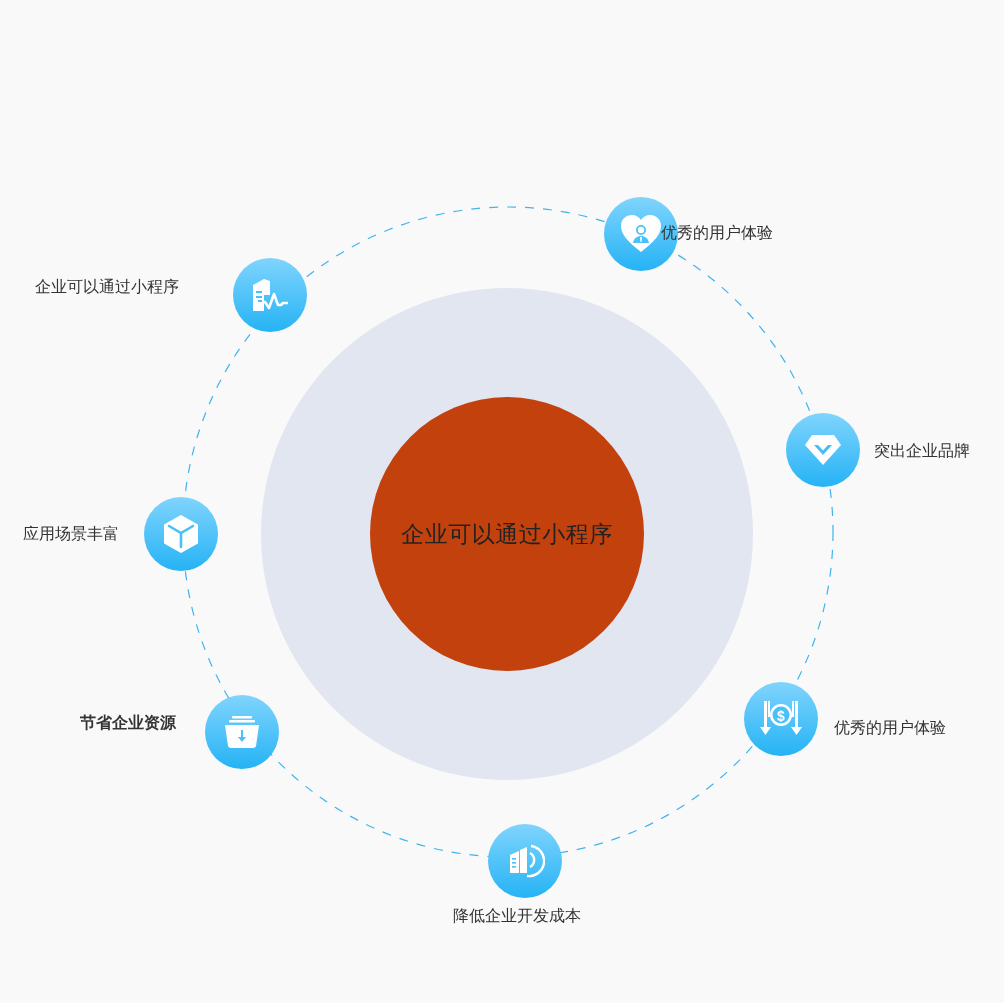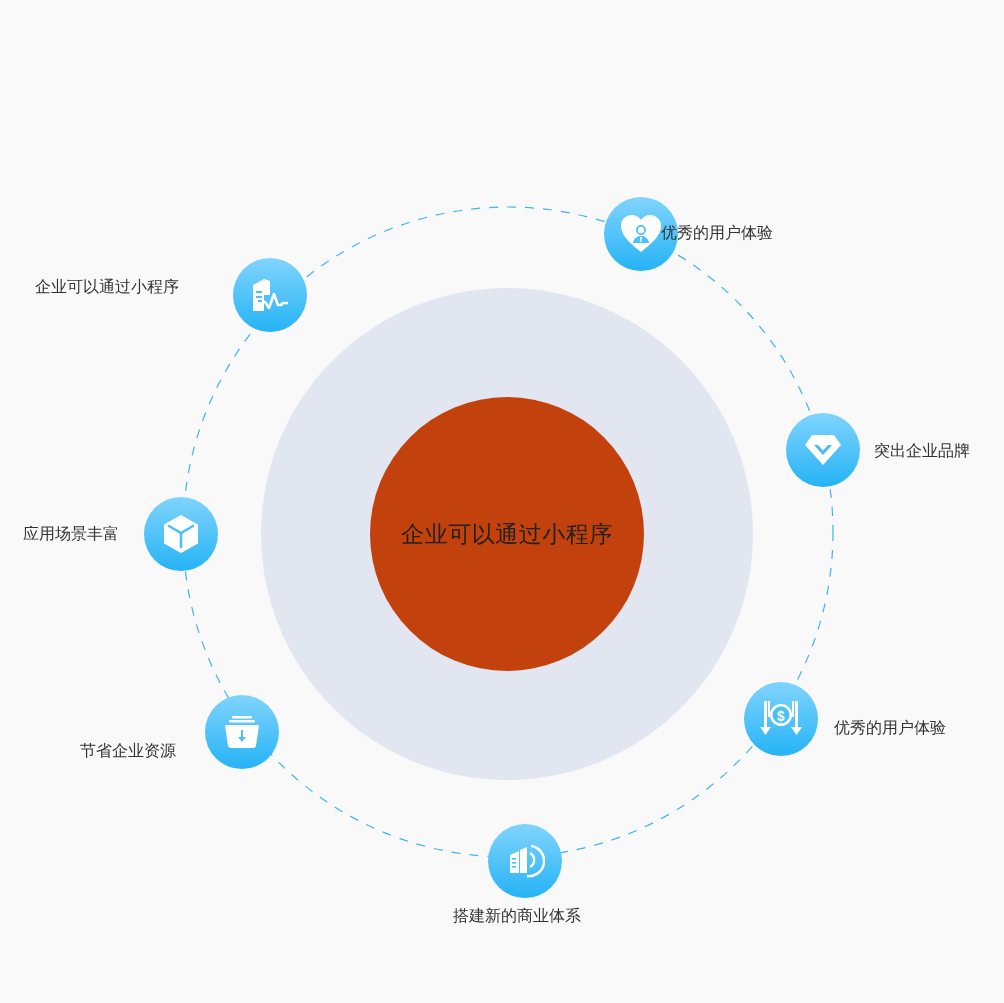--- a/index.html
+++ b/index.html
@@ -83,32 +83,32 @@
   <svg width="40" height="40" viewBox="0 0 40 40">
     <path d="M5 14 L14 10 L14 32 L5 32 Z" fill="#fff"></path>
     <path d="M15 9 L22 6 L22 32 L15 32 Z" fill="#fff"></path>
     <rect x="7" y="17" width="4" height="1.6" fill="#4ac0f8"></rect>
     <rect x="7" y="21" width="4" height="1.6" fill="#4ac0f8"></rect>
     <rect x="7" y="25" width="4" height="1.6" fill="#4ac0f8"></rect>
     <path d="M25 12 A8 8 0 0 1 25 26" fill="none" stroke="#fff" stroke-width="2.4"></path>
     <path d="M26 5 A15 15 0 0 1 22 35" fill="none" stroke="#fff" stroke-width="2.4"></path>
   </svg>
 </div>
-<span class="label" style="left:453px; top:906px;">搭建新的商业体系</span>
+<span class="label" style="left:453px; top:906px;">降低企业开发成本</span>
 
 <div class="node" style="left:205px; top:695px;">
   <svg width="40" height="36" viewBox="0 0 40 36">
     <rect x="10" y="2" width="20" height="2.5" rx="1" fill="#fff"></rect>
     <rect x="7" y="6" width="26" height="2.5" rx="1" fill="#fff"></rect>
     <path d="M3 11 L37 11 L34 32 Q33.5 34 31 34 L9 34 Q6.5 34 6 32 Z" fill="#fff"></path>
     <rect x="19" y="16" width="2" height="10" fill="#4ac0f8"></rect>
     <path d="M16 23 L24 23 L20 28 Z" fill="#4ac0f8"></path>
   </svg>
 </div>
-<span class="label" style="left:80px; top:741px;">节省企业资源</span>
+<span class="label" style="left:80px; top:713px;font-weight:bold;">节省企业资源</span>
 
 <div class="node" style="left:144px; top:497px;">
   <svg width="38" height="40" viewBox="0 0 38 40">
     <path d="M19 2 L35 11 L35 29 L19 38 L3 29 L3 11 Z" fill="#fff" stroke="#fff" stroke-width="2" stroke-linejoin="round"></path>
     <path d="M7 12 L19 19 L31 12" fill="none" stroke="#4ac0f8" stroke-width="2.6" stroke-linecap="round"></path>
     <path d="M19 19 L19 33" fill="none" stroke="#4ac0f8" stroke-width="2.6" stroke-linecap="round"></path>
   </svg>
 </div>
 <span class="label" style="left:23px; top:524px;">应用场景丰富</span>
 

